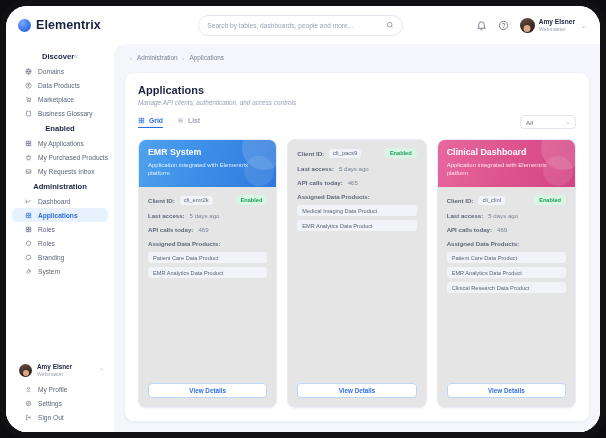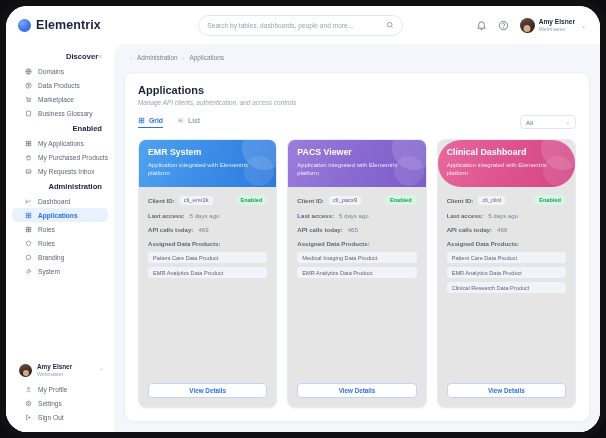--- a/index.html
+++ b/index.html
@@ -73,21 +73,21 @@
 
   
   .sidebar {
     width: 108px; flex: 0 0 108px;
     background: #ffffff;
     padding: 4px 0 0 0;
     display: flex; flex-direction: column;
     position: relative;
   }
   .sec-head {
-    display: flex; align-items: center; justify-content: flex-end;
+    display: flex; align-items: center; justify-content: center;
     padding: 4px 12px 3px 12px;
   }
   .sec-title { font-size: 7.6px; font-weight: bold; color: #1c2340; }
   .collapse { font-size: 7px; color: #b3bac9; }
   .nav-item {
     display: flex; align-items: center; gap: 6px;
     padding: 3.5px 10px 3.5px 13px;
     font-size: 6.6px; color: #5d6678;
     border-radius: 5px; margin: 0 6px;
     white-space: nowrap;
@@ -179,21 +179,21 @@
     display: flex; flex-direction: column;
     box-shadow: 0 1px 2px rgba(25,35,70,.04);
   }
   .card-head {
     height: 47px; flex: 0 0 47px;
     position: relative; overflow: hidden;
     padding: 7px 9px 0 9px;
   }
   .c-blue  { background: linear-gradient(110deg,#4fa3ef 0%, #3d8ee8 45%, #2f79dd 100%); }
   .c-purple{ background: linear-gradient(110deg,#9b7ddb 0%, #8a6bd2 45%, #7d5cc9 100%); }
-  .c-pink  { background: linear-gradient(110deg,#e8689f 0%, #de5590 45%, #d34584 100%); border-radius: 23px; }
+  .c-pink  { background: linear-gradient(110deg,#e8689f 0%, #de5590 45%, #d34584 100%); }
   .deco1, .deco2 {
     position: absolute; border-radius: 50%;
     background: rgba(255,255,255,.14);
     pointer-events: none;
   }
   .deco1 { width: 44px; height: 44px; right: -10px; top: -14px; }
   .deco2 { width: 30px; height: 30px; right: 2px; top: 16px; background: rgba(255,255,255,.10); }
   .c-title { font-size: 8.8px; font-weight: bold; color: #fff; position: relative; z-index: 2; }
   .c-desc {
     font-size: 6px; color: rgba(255,255,255,.85);
@@ -480,26 +480,20 @@
                 <span class="v">469</span>
               </div>
               <div class="dp-label">Assigned Data Products:</div>
               <div class="dp">Patient Care Data Product</div>
               <div class="dp">EMR Analytics Data Product</div>
               <div class="btn-details">View Details</div>
             </div>
           </div>
 
           <div class="card">
-            <div class="card-head c-purple">
-              <div class="deco1"></div>
-              <div class="deco2"></div>
-              <div class="c-title">PACS Viewer</div>
-              <div class="c-desc">Application integrated with Elementrix platform</div>
-            </div>
             <div class="card-body">
               <div class="kv">
                 <span class="k">Client ID:</span>
                 <span class="chip-id">cli_pacs9</span>
                 <span class="badge">Enabled</span>
               </div>
               <div class="kv">
                 <span class="k">Last access:</span>
                 <span class="v">5 days ago</span>
               </div>

